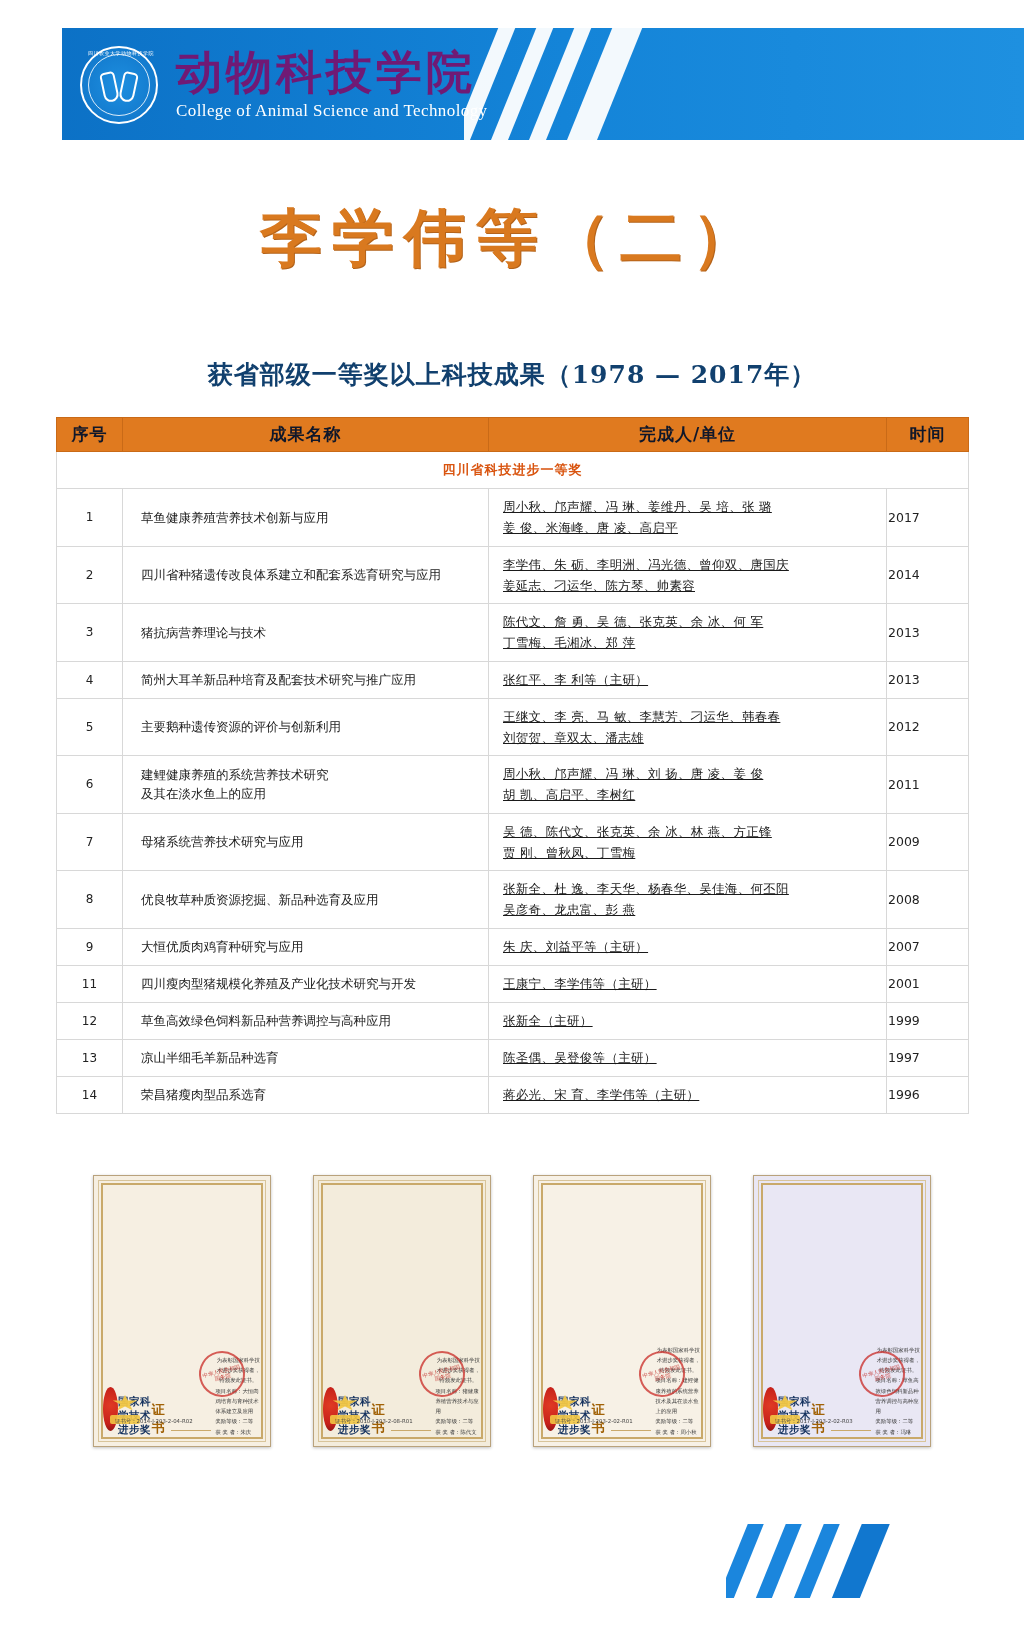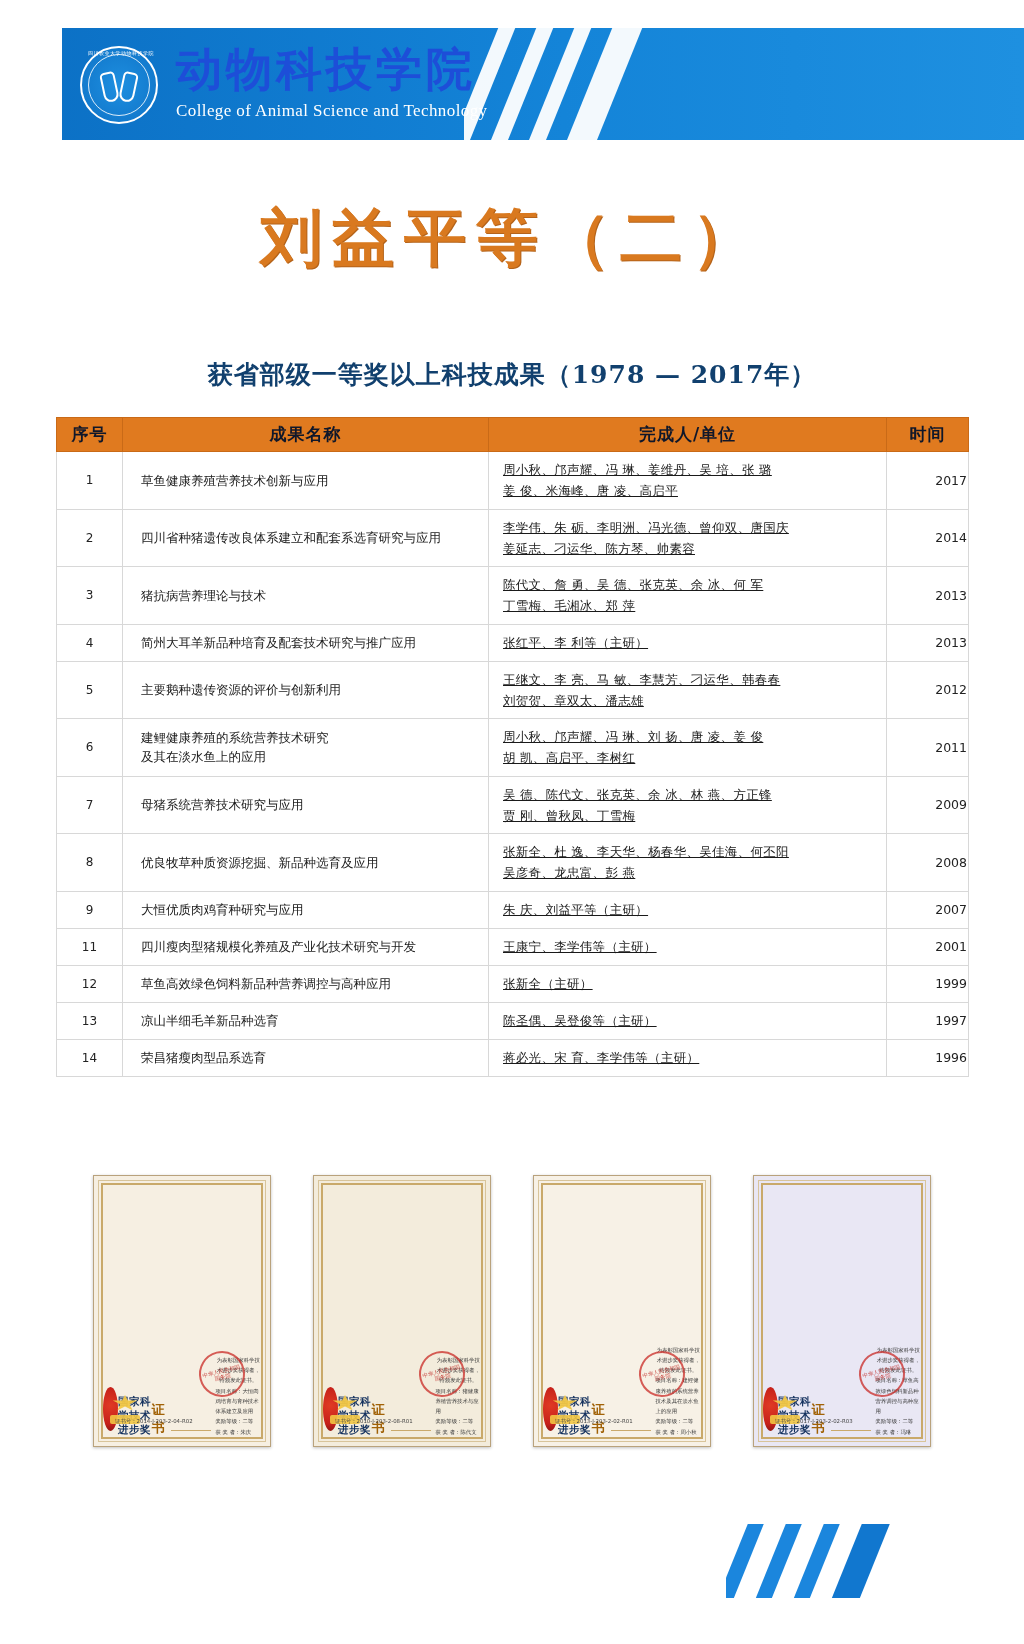--- a/index.html
+++ b/index.html
@@ -57,22 +57,22 @@
     content:""; position:absolute; top:4px; width:11px; height:26px;
     border:2px solid #fff; border-radius:6px 6px 10px 10px;
   }
   .seal-inner:before{ left:0; transform:rotate(-12deg); }
   .seal-inner:after{ right:0; transform:rotate(12deg); }
   .seal-ring-text{
     position:absolute; left:0; top:2px; width:78px; text-align:center;
     font-size:5px; color:#ffffff; letter-spacing:.5px;
   }
   .brand-cn {
-    font-family:Liberation Mono, monospace;
-    font-size:46px; font-weight:bold; color:#1d4ed8; line-height:1.05;
+    font-family:Liberation Serif, serif;
+    font-size:46px; font-weight:bold; color:#701a75; line-height:1.05;
     letter-spacing:4px;
   }
   .brand-en {
     font-family:"Liberation Serif","DejaVu Serif",serif;
     font-size:17px; color:#ffffff; letter-spacing:.4px; margin-top:4px;
   }
   
   .main-title {
     position:absolute; top:196px; left:0; width:1024px; text-align:center;
     font-family:"DejaVu Serif","Liberation Serif",serif;
@@ -95,21 +95,21 @@
   }
   td { border:1px solid #d8d8d8; font-size:12.5px; color:#1a1a1a; }
   col.c1{ width:66px; } col.c2{ width:366px; } col.c3{ width:398px; } col.c4{ width:82px; }
   .sec-row td {
     text-align:center; color:#d9540f; font-weight:bold; font-size:13px;
     height:28px; background:#ffffff; letter-spacing:1px;
   }
   .idx { text-align:center; font-size:12px; color:#222; }
   .name { padding:7px 0 7px 18px; line-height:1.55; }
   .people { padding:7px 12px 7px 14px; line-height:1.7; letter-spacing:.3px;text-decoration:underline; }
-  .year { text-align:right; font-size:12.5px; color:#222; }
+  .year { text-align:left; font-size:12.5px; color:#222; }
   tbody tr { height:37px; }
   
   .certs {
     position:absolute; left:0; top:1175px; width:1024px;
     display:flex; justify-content:center; gap:42px;
   }
   .cert {
     width:178px; height:272px; position:relative;
     border:1px solid #b9a27c;
     padding:7px;
@@ -197,40 +197,43 @@
       <div class="seal-ring-text">四川农业大学动物科技学院</div>
       <div class="seal-inner"></div>
     </div>
     <div>
       <div class="brand-cn">动物科技学院</div>
       <div class="brand-en">College of Animal Science and Technology</div>
     </div>
   </div>
 </div>
 
-<div class="main-title">刘益平等（二）</div>
+<div class="main-title">李学伟等（二）</div>
 <div class="sub-title">获省部级一等奖以上科技成果（1978 — 2017年）</div>
 
 <div class="table-wrap">
   <table>
     <colgroup>
         <col class="c1">
         <col class="c2">
         <col class="c3">
         <col class="c4">
       </colgroup>
     <thead>
       <tr>
         <th>序号</th>
         <th>成果名称</th>
         <th>完成人/单位</th>
         <th>时间</th>
       </tr>
     </thead>
     <tbody id="tbody">
+      <tr class="sec-row">
+        <td colspan="4">四川省科技进步一等奖</td>
+      </tr>
     <tr>
           <td class="idx">1</td>
           <td class="name"><span>草鱼健康养殖营养技术创新与应用</span></td>
           <td class="people"><span>周小秋、邝声耀、冯 琳、姜维丹、吴 培、张 璐</span><br><span>姜 俊、米海峰、唐 凌、高启平</span></td>
           <td class="year">2017</td>
         </tr>
         <tr>
           <td class="idx">2</td>
           <td class="name"><span>四川省种猪遗传改良体系建立和配套系选育研究与应用</span></td>
           <td class="people"><span>李学伟、朱 砺、李明洲、冯光德、曾仰双、唐国庆</span><br><span>姜延志、刁运华、陈方琴、帅素容</span></td>

